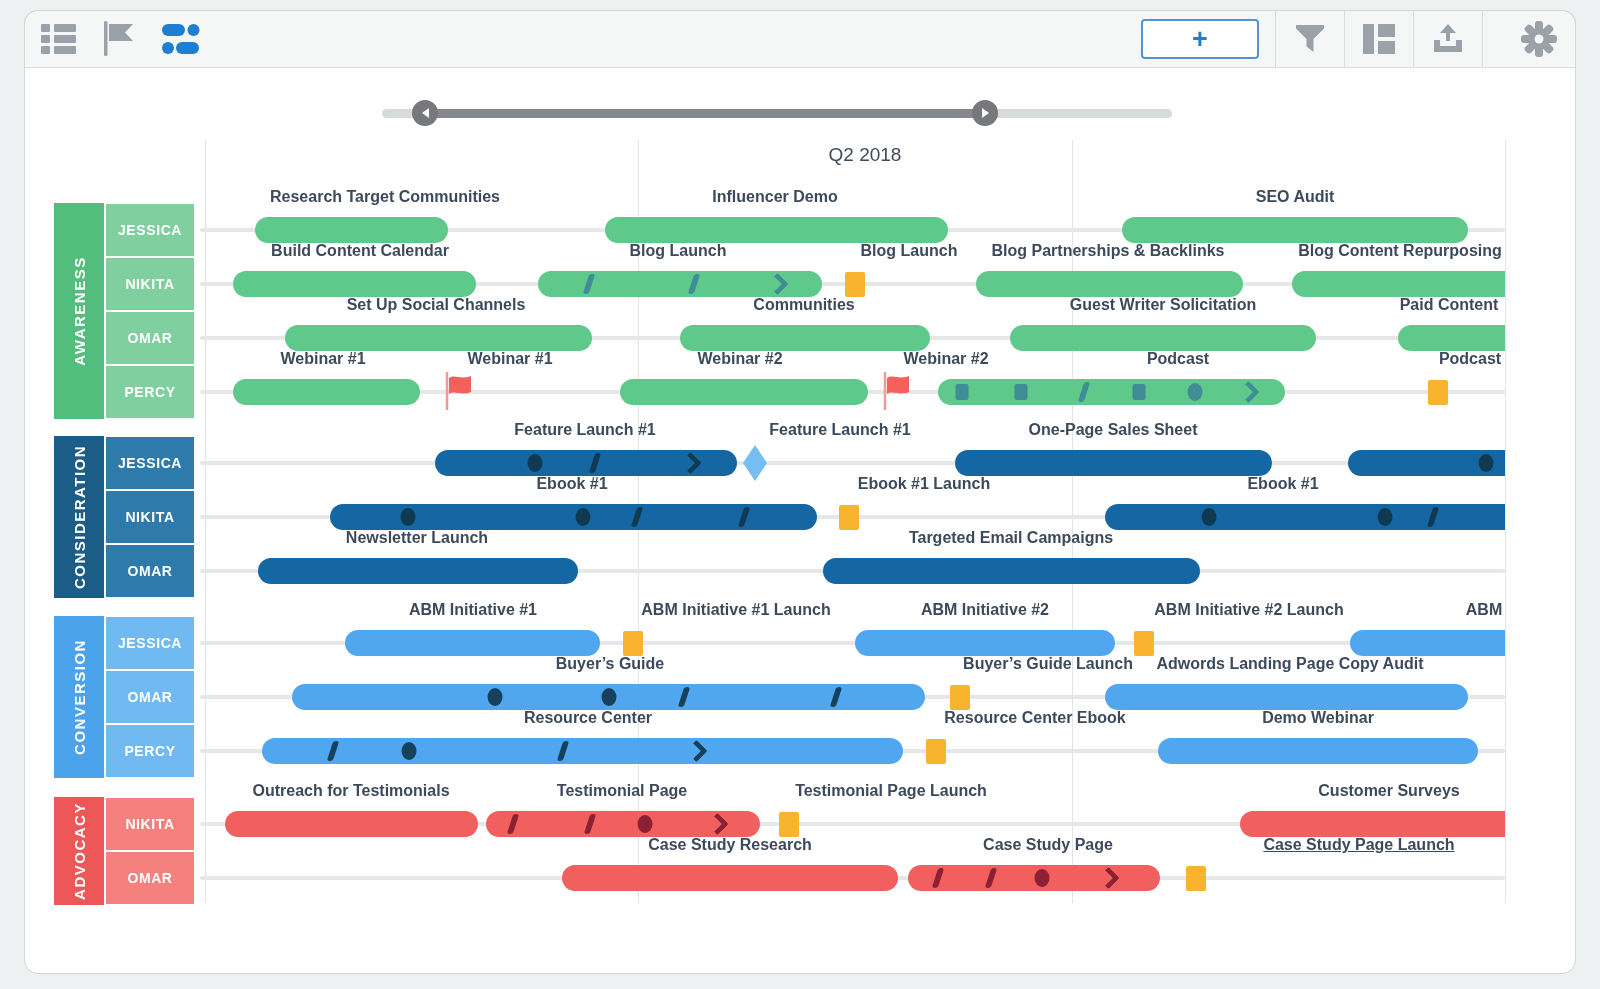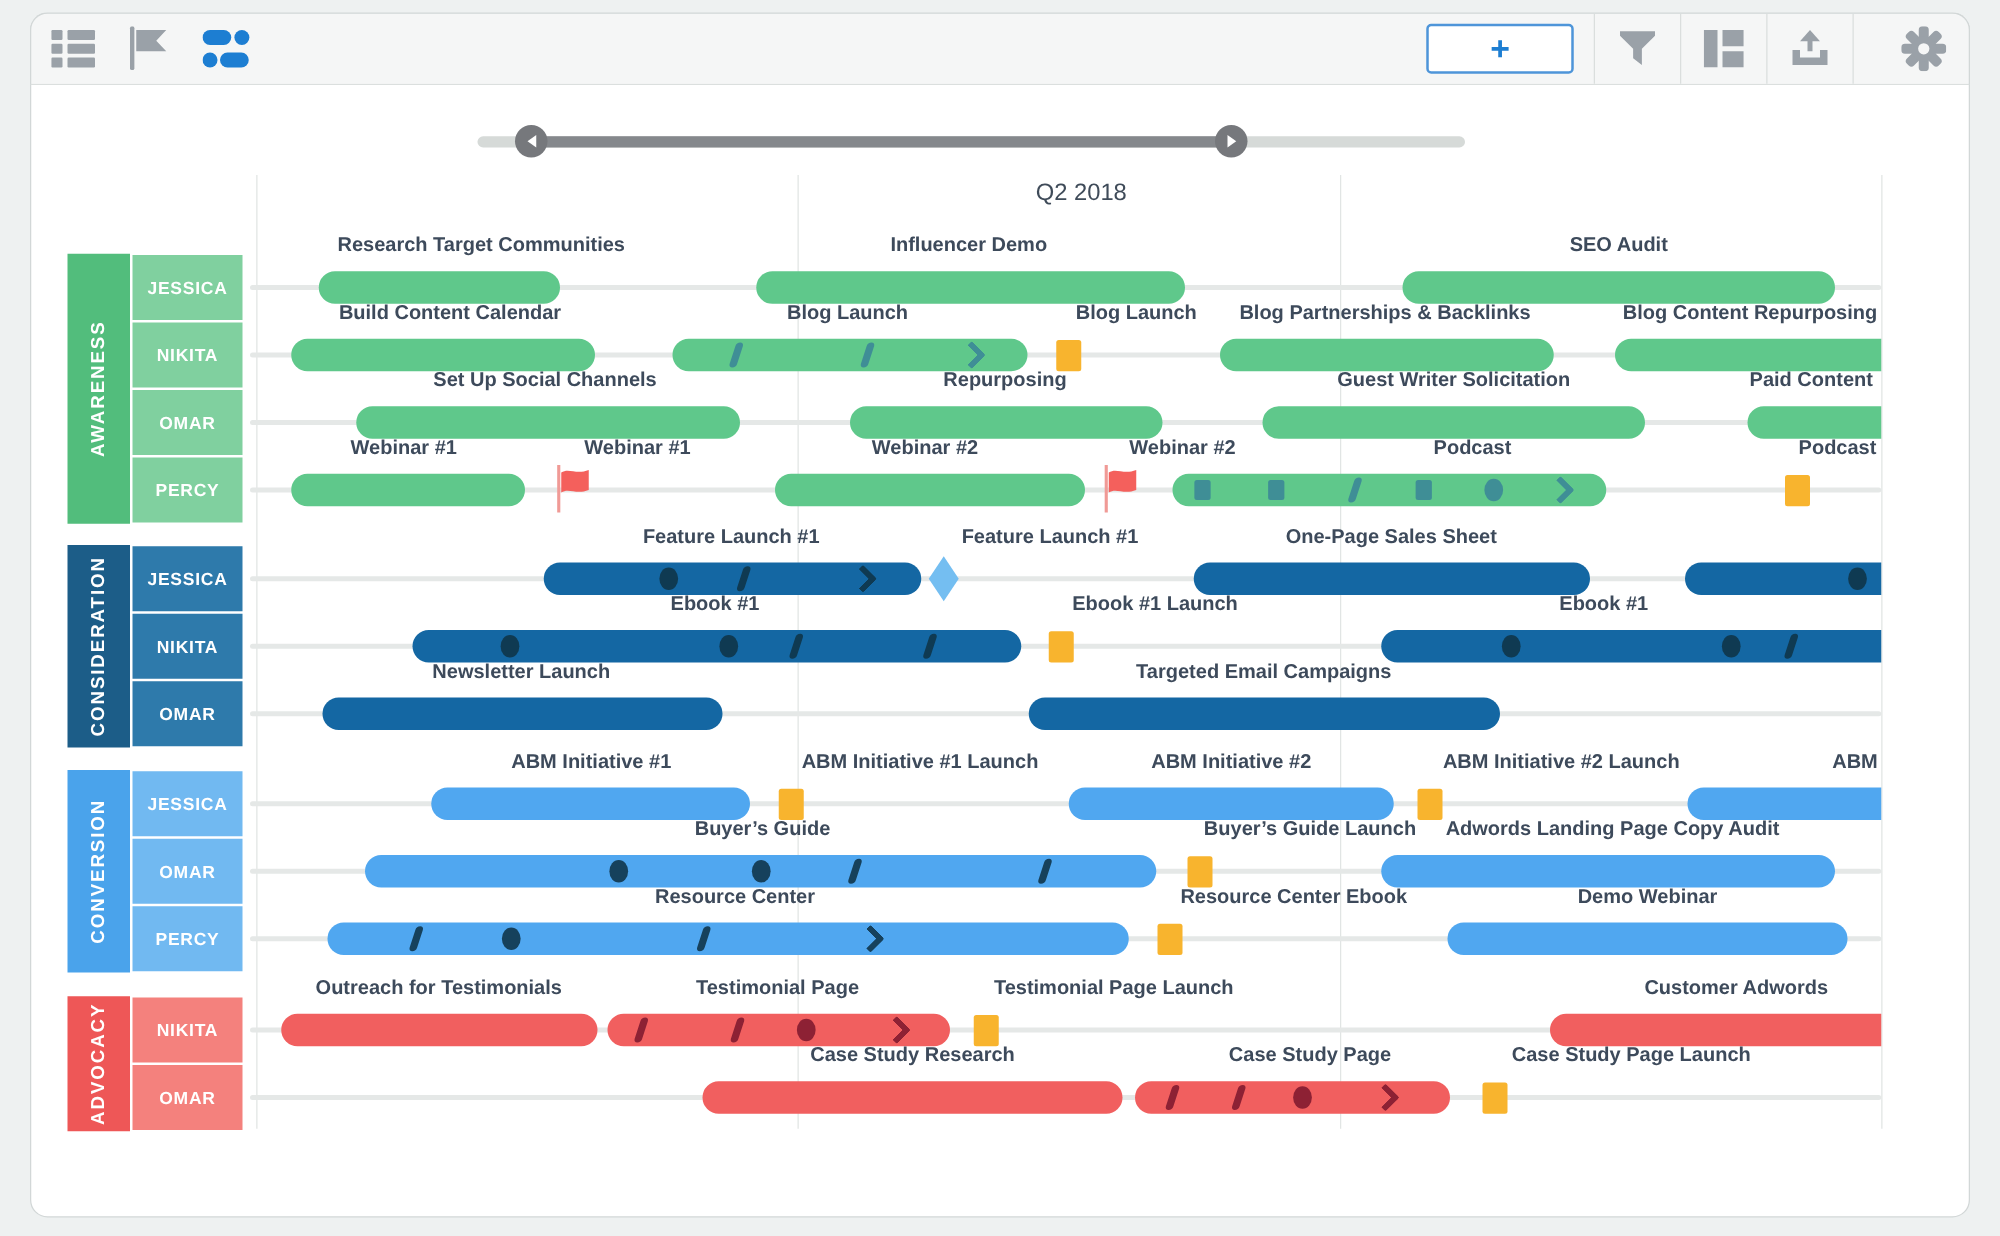--- a/index.html
+++ b/index.html
@@ -194,21 +194,21 @@
       <div class="milestone-sq" style="left: 845px; top: 272px; background: rgb(248, 180, 46);"></div>
       <div class="itemlabel" style="left: 909px; top: 242px;">Blog Launch</div>
       <div class="bar" style="left: 976px; top: 271px; width: 267px; background: rgb(95, 200, 139); border-radius: 13px;"></div>
       <div class="itemlabel" style="left: 1108px; top: 242px;">Blog Partnerships &amp; Backlinks</div>
       <div class="bar" style="left: 1292px; top: 271px; width: 213px; background: rgb(95, 200, 139); border-radius: 13px 0px 0px 13px;"></div>
       <div class="itemlabel" style="left: 1400px; top: 242px;">Blog Content Repurposing</div>
       <div class="baseline" style="left: 200px; top: 336px; width: 1305px;"></div>
       <div class="bar" style="left: 285px; top: 325px; width: 307px; background: rgb(95, 200, 139); border-radius: 13px;"></div>
       <div class="itemlabel" style="left: 436px; top: 296px;">Set Up Social Channels</div>
       <div class="bar" style="left: 680px; top: 325px; width: 250px; background: rgb(95, 200, 139); border-radius: 13px;"></div>
-      <div class="itemlabel" style="left: 804px; top: 296px;">Repurposing</div>
+      <div class="itemlabel" style="left: 804px; top: 296px;">Communities</div>
       <div class="bar" style="left: 1010px; top: 325px; width: 306px; background: rgb(95, 200, 139); border-radius: 13px;"></div>
       <div class="itemlabel" style="left: 1163px; top: 296px;">Guest Writer Solicitation</div>
       <div class="bar" style="left: 1398px; top: 325px; width: 107px; background: rgb(95, 200, 139); border-radius: 13px 0px 0px 13px;"></div>
       <div class="itemlabel" style="left: 1449px; top: 296px;">Paid Content</div>
       <div class="baseline" style="left: 200px; top: 390px; width: 1305px;"></div>
       <div class="bar" style="left: 233px; top: 379px; width: 187px; background: rgb(95, 200, 139); border-radius: 13px;"></div>
       <div class="itemlabel" style="left: 323px; top: 350px;">Webinar #1</div>
       <div class="msvg" style="left: 444px; top: 371px;"><svg width="30" height="40" viewBox="0 0 30 40">
           <line x1="3" y1="1" x2="3" y2="39" stroke="#f09a96" stroke-width="2.5"></line>
           <path d="M5,7 C11,3 17,9 27,5 L27,21 C17,25 11,19 5,23 Z" fill="#f4605c"></path>
@@ -310,27 +310,27 @@
       <div class="bar" style="left: 486px; top: 811px; width: 274px; background: rgb(241, 95, 95); border-radius: 13px;">
         <div class="mk mk-slash" style="left: 27.4px; background: rgb(141, 33, 52);"></div>
         <div class="mk mk-slash" style="left: 104.12px; background: rgb(141, 33, 52);"></div>
         <div class="mk mk-dot" style="left: 158.92px; background: rgb(141, 33, 52);"></div>
         <div class="mk mk-chev" style="left: 232.9px; border-top-color: rgb(141, 33, 52); border-right-color: rgb(141, 33, 52);"></div>
       </div>
       <div class="itemlabel" style="left: 622px; top: 782px;">Testimonial Page</div>
       <div class="milestone-sq" style="left: 779px; top: 812px; background: rgb(248, 180, 46);"></div>
       <div class="itemlabel" style="left: 891px; top: 782px;">Testimonial Page Launch</div>
       <div class="bar" style="left: 1240px; top: 811px; width: 265px; background: rgb(241, 95, 95); border-radius: 13px 0px 0px 13px;"></div>
-      <div class="itemlabel" style="left: 1389px; top: 782px;">Customer Adwords</div>
+      <div class="itemlabel" style="left: 1389px; top: 782px;">Customer Surveys</div>
       <div class="baseline" style="left: 200px; top: 876px; width: 1305px;"></div>
       <div class="bar" style="left: 562px; top: 865px; width: 336px; background: rgb(241, 95, 95); border-radius: 13px;"></div>
       <div class="itemlabel" style="left: 730px; top: 836px;">Case Study Research</div>
       <div class="bar" style="left: 908px; top: 865px; width: 252px; background: rgb(241, 95, 95); border-radius: 13px;">
         <div class="mk mk-slash" style="left: 30.24px; background: rgb(141, 33, 52);"></div>
         <div class="mk mk-slash" style="left: 83.16px; background: rgb(141, 33, 52);"></div>
         <div class="mk mk-dot" style="left: 133.56px; background: rgb(141, 33, 52);"></div>
         <div class="mk mk-chev" style="left: 201.6px; border-top-color: rgb(141, 33, 52); border-right-color: rgb(141, 33, 52);"></div>
       </div>
       <div class="itemlabel" style="left: 1048px; top: 836px;">Case Study Page</div>
       <div class="milestone-sq" style="left: 1186px; top: 866px; background: rgb(248, 180, 46);"></div>
-      <div class="itemlabel" style="left: 1305px; top: 836px;">Case Study Page Launch</div>
+      <div class="itemlabel" style="left: 1359px; top: 836px; text-decoration: underline;">Case Study Page Launch</div>
     </div>
 </div>
 
 </body></html>

